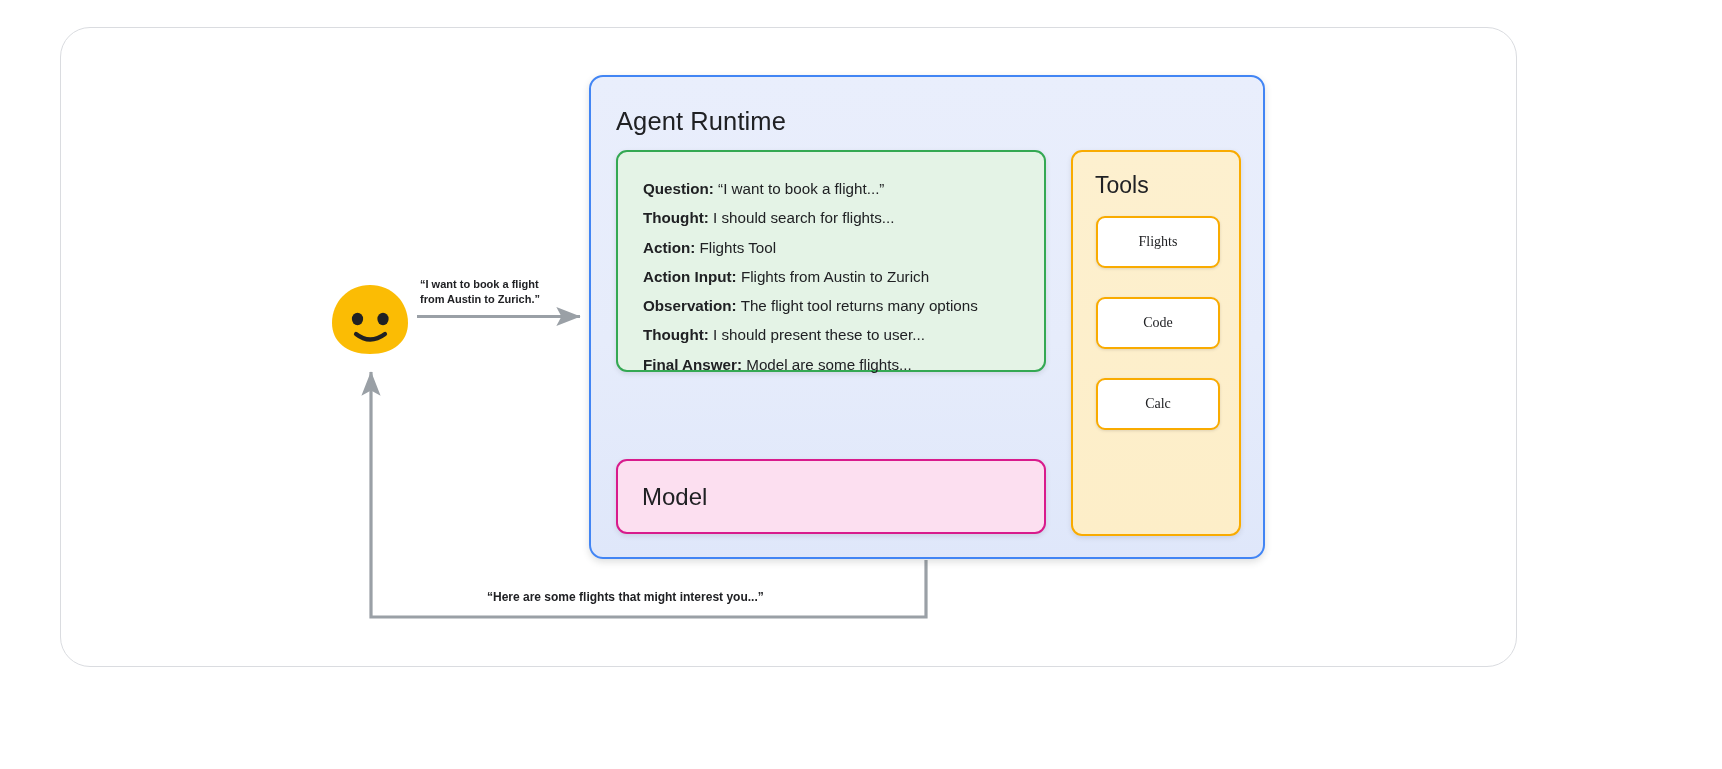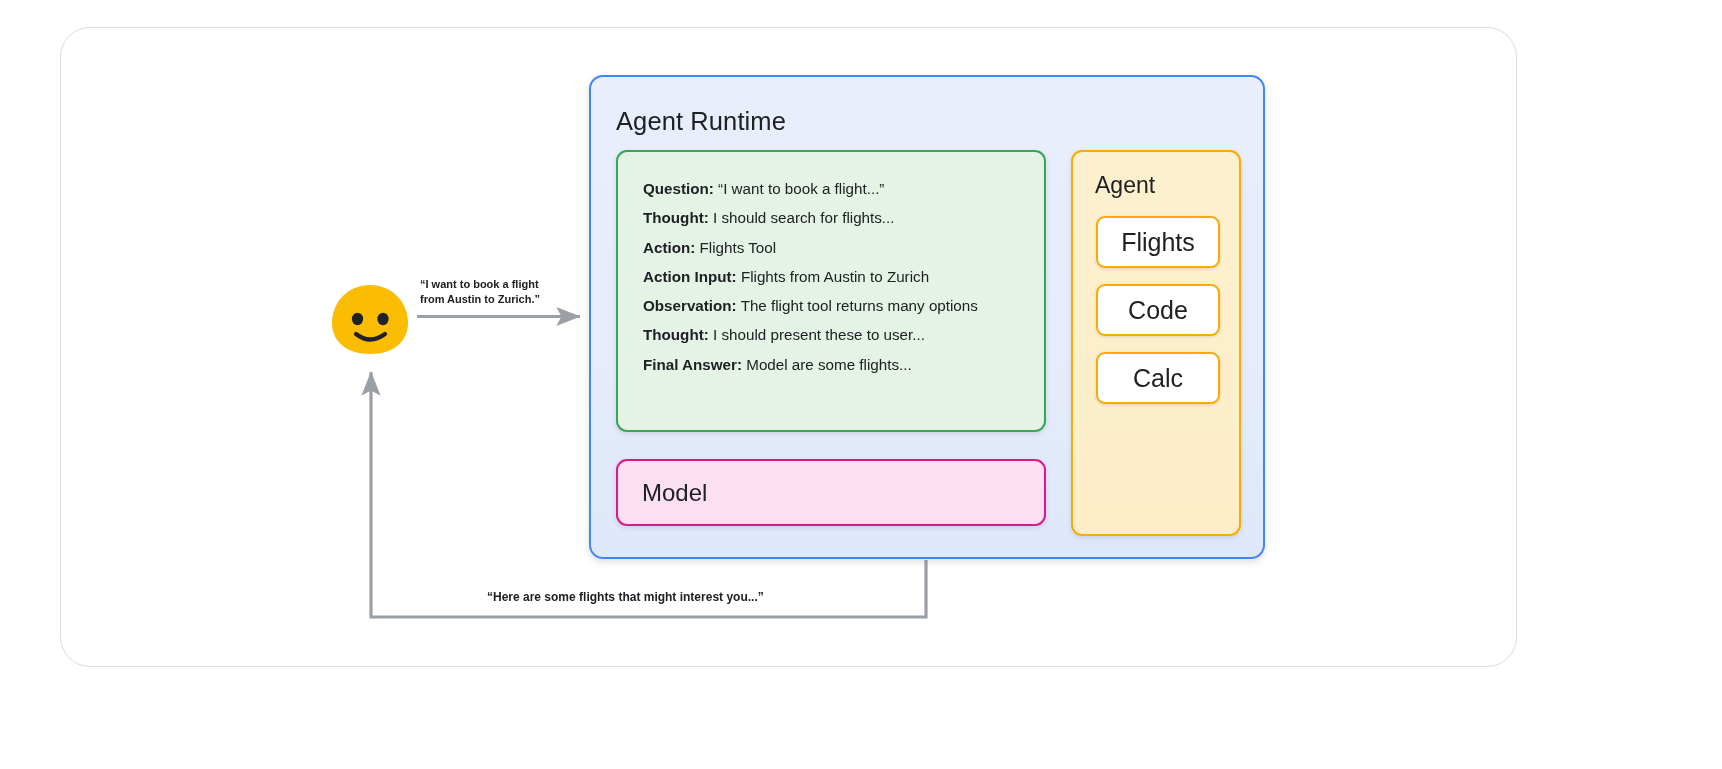--- a/index.html
+++ b/index.html
@@ -57,21 +57,21 @@
     font-weight: 400;
     margin-top: 10px;
   }
 
   
   .trace-box {
     position: absolute;
     left: 25px;
     top: 73px;
     width: 430px;
-    height: 282px;
+    height: 222px;
     border: 2.2px solid #34a853;
     border-radius: 11px;
     background: #e4f3e6;
     box-sizing: border-box;
     box-shadow: 0 2px 5px rgba(60, 64, 67, 0.13);
   }
   .trace-lines {
     position: absolute;
     left: 25px;
     top: 22px;
@@ -89,21 +89,21 @@
   .trace-line .val {
     font-weight: 400;
   }
 
   
   .model-box {
     position: absolute;
     left: 25px;
     top: 382px;
     width: 430px;
-    height: 67px;
+    height: 75px;
     border: 2.4px solid #d81b8c;
     border-radius: 11px;
     background: #fcdff0;
     box-sizing: border-box;
     box-shadow: 0 2px 5px rgba(60, 64, 67, 0.13);
   }
   .model-label {
     position: absolute;
     left: 24px;
     top: 50%;
@@ -141,24 +141,25 @@
   .tool-btn {
     width: 124px;
     height: 52px;
     border: 2.2px solid #f9ab00;
     border-radius: 9px;
     background: #ffffff;
     box-sizing: border-box;
     display: flex;
     align-items: center;
     justify-content: center;
-    font-size: 25px;
-    color: #202124;
-    margin-bottom: 16px;
+    font-size: 14px;
+    color: #202124;
+    margin-bottom: 29px;
     box-shadow: 0 1px 3px rgba(60, 64, 67, 0.16);
+    font-family: Liberation Serif, serif;
   }
 
   
   .avatar {
     position: absolute;
     left: 328px;
     top: 283px;
     width: 84px;
     height: 74px;
   }
@@ -274,21 +275,21 @@
         </div>
 
       </div>
     </div>
 
     <div class="model-box">
       <div class="model-label">Model</div>
     </div>
 
     <div class="tools-box">
-      <div class="tools-title">Agent</div>
+      <div class="tools-title">Tools</div>
       <div class="tool-list">
         <div class="tool-btn">Flights</div>
         <div class="tool-btn">Code</div>
         <div class="tool-btn">Calc</div>
       </div>
     </div>
 
   </div>
 </div>
 

